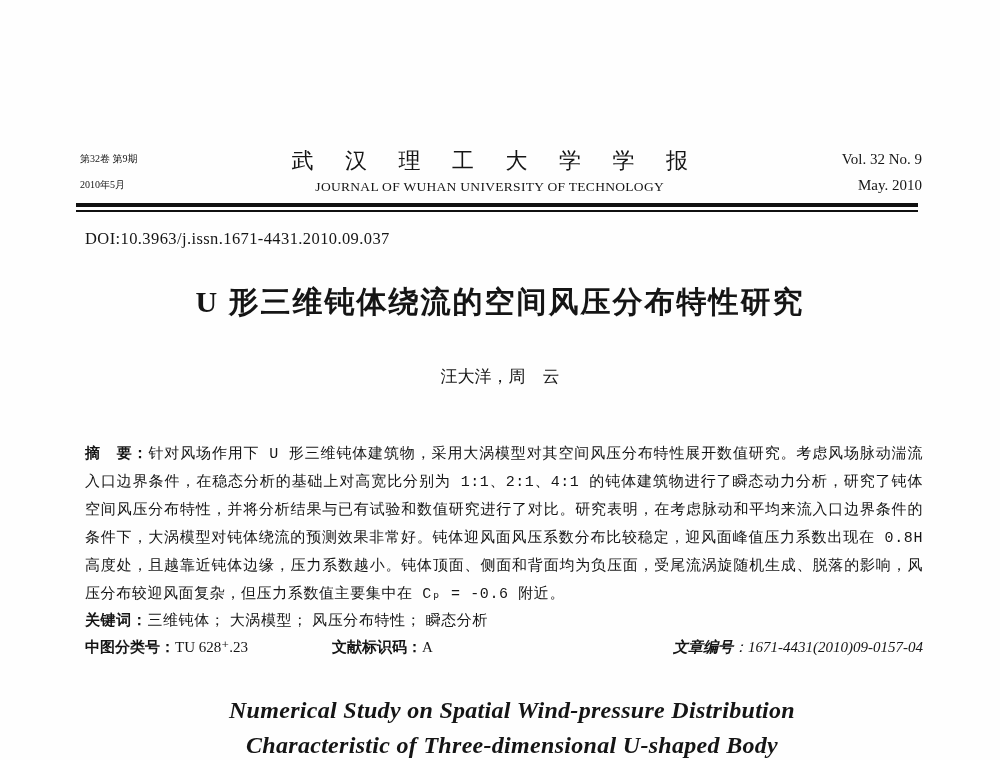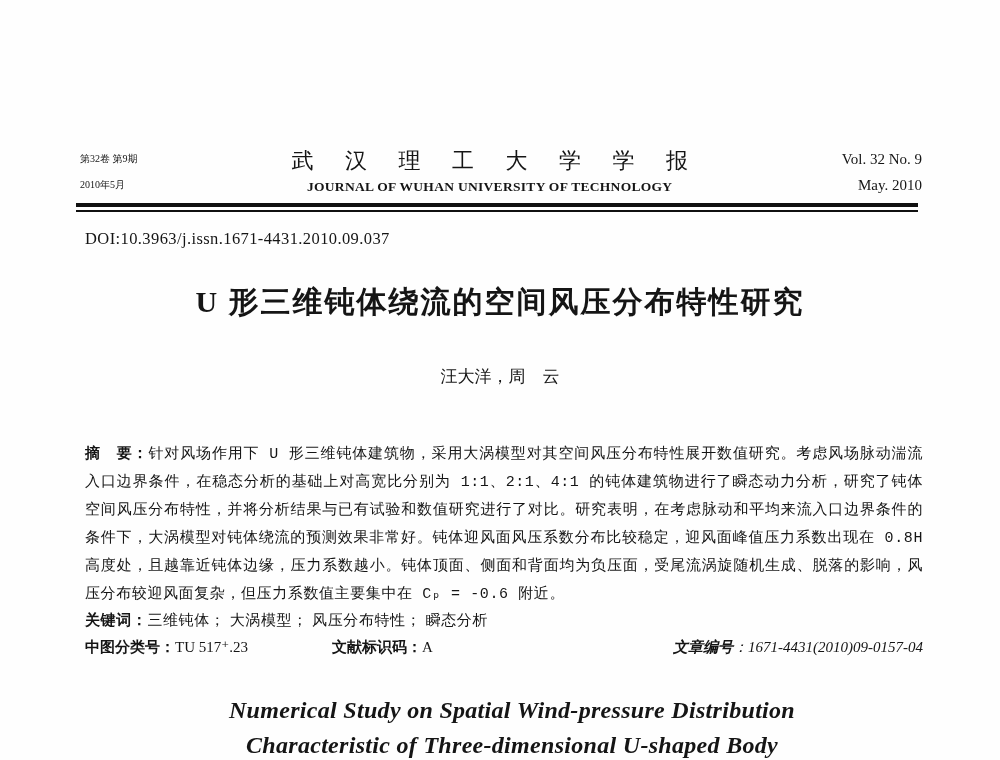--- a/index.html
+++ b/index.html
@@ -17,21 +17,21 @@
     top: 146px; left: 80px; width: 842px;
     display: flex; justify-content: space-between; align-items: flex-start;
   }
   .hdr-left { font-size: 10px; line-height: 26px; white-space: nowrap; }
   .hdr-center { text-align: center; flex: 1; }
   .journal-cn {
     font-size: 22px; font-weight: normal; letter-spacing: 13px;
     white-space: nowrap; margin-left: 13px;
   }
   .journal-en {
-    font-size: 13.5px; font-weight: bold; margin-top: 3px;
+    font-size: 13.5px; font-weight: normal; margin-top: 3px;
     letter-spacing: 0.3px; white-space: nowrap;
   }
   .hdr-right { font-size: 15px; line-height: 26px; text-align: right; white-space: nowrap; }
   .rule { position: absolute; left: 76px; top: 203px; width: 842px; }
   .rule-thick { height: 4px; background: #101010; }
   .rule-thin  { height: 2px; background: #101010; margin-top: 3px; }
   .doi { position: absolute; left: 85px; top: 229px; font-size: 16.5px; letter-spacing: 0.4px; }
   .title-cn {
     position: absolute; left: 0; width: 1000px; top: 282px;
     margin: 0; text-align: center;
@@ -86,21 +86,21 @@
   <h1 class="title-cn">U 形三维钝体绕流的空间风压分布特性研究</h1>
 
   <div class="authors">汪大洋，周　云</div>
 
 
   <p class="abstract"><span class="lbl">摘　要：</span><span>针对风场作用下 U 形三维钝体建筑物，采用大涡模型对其空间风压分布特性展开数值研究。考虑风场脉动湍流入口边界条件，在稳态分析的基础上对高宽比分别为 1:1、2:1、4:1 的钝体建筑物进行了瞬态动力分析，研究了钝体空间风压分布特性，并将分析结果与已有试验和数值研究进行了对比。研究表明，在考虑脉动和平均来流入口边界条件的条件下，大涡模型对钝体绕流的预测效果非常好。钝体迎风面风压系数分布比较稳定，迎风面峰值压力系数出现在 0.8H 高度处，且越靠近钝体边缘，压力系数越小。钝体顶面、侧面和背面均为负压面，受尾流涡旋随机生成、脱落的影响，风压分布较迎风面复杂，但压力系数值主要集中在 Cₚ = -0.6 附近。</span></p>
 
   <p class="keywords"><span class="lbl">关键词：</span><span>三维钝体；  大涡模型；  风压分布特性；  瞬态分析</span></p>
 
   <div class="meta-row">
-    <span><span class="lbl">中图分类号：</span><span>TU 517⁺.23</span></span>
+    <span><span class="lbl">中图分类号：</span><span>TU 628⁺.23</span></span>
     <span class="meta-doc"><span class="lbl">文献标识码：</span><span>A</span></span>
     <span class="meta-no"><span class="lbl">文章编号</span><span>：1671-4431(2010)09-0157-04</span></span>
   </div>
 
   <h2 class="title-en">
     <div>Numerical Study on Spatial Wind-pressure Distribution</div>
     <div>Characteristic of Three-dimensional U-shaped Body</div>
   </h2>
 
 </div>

